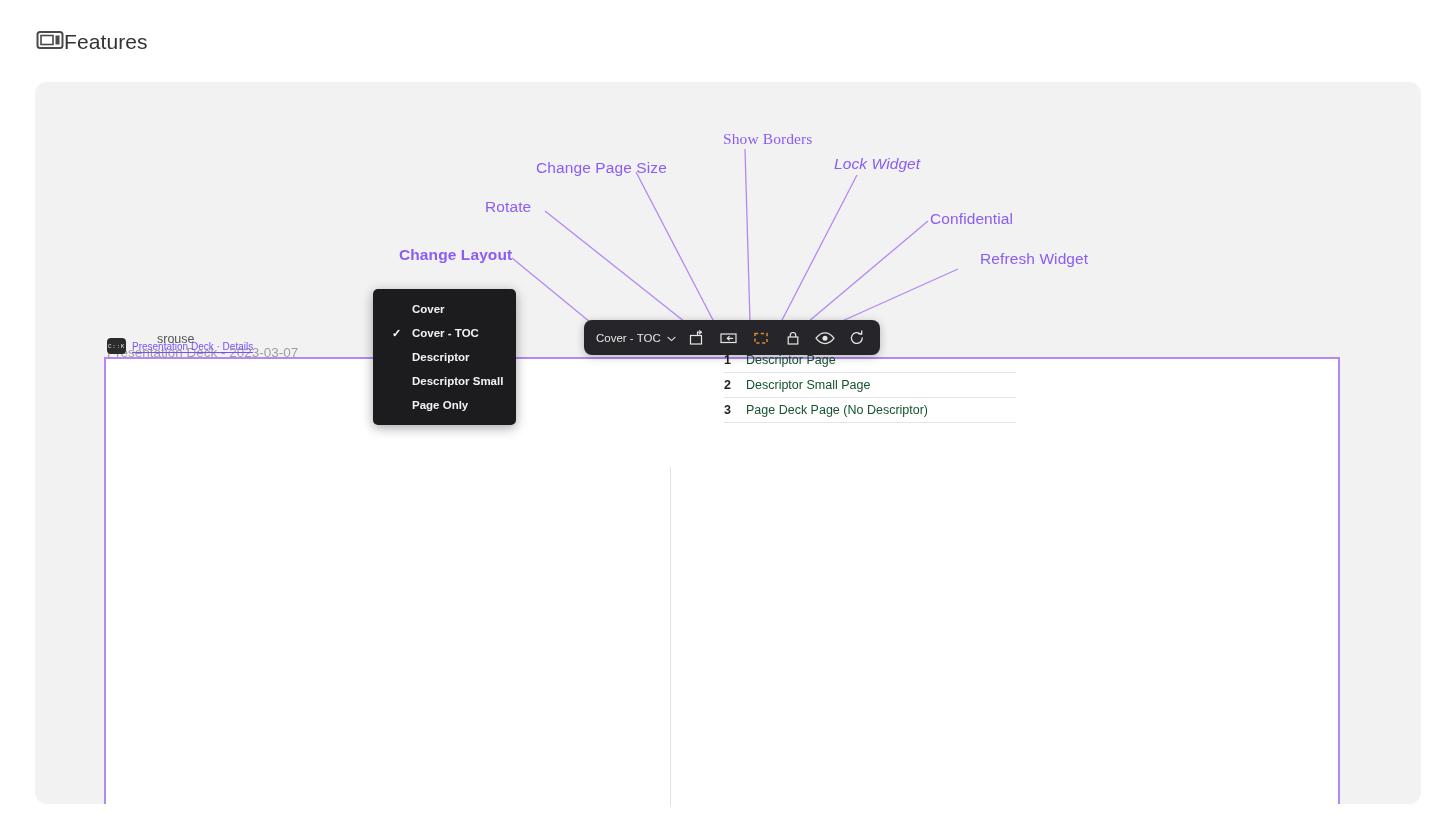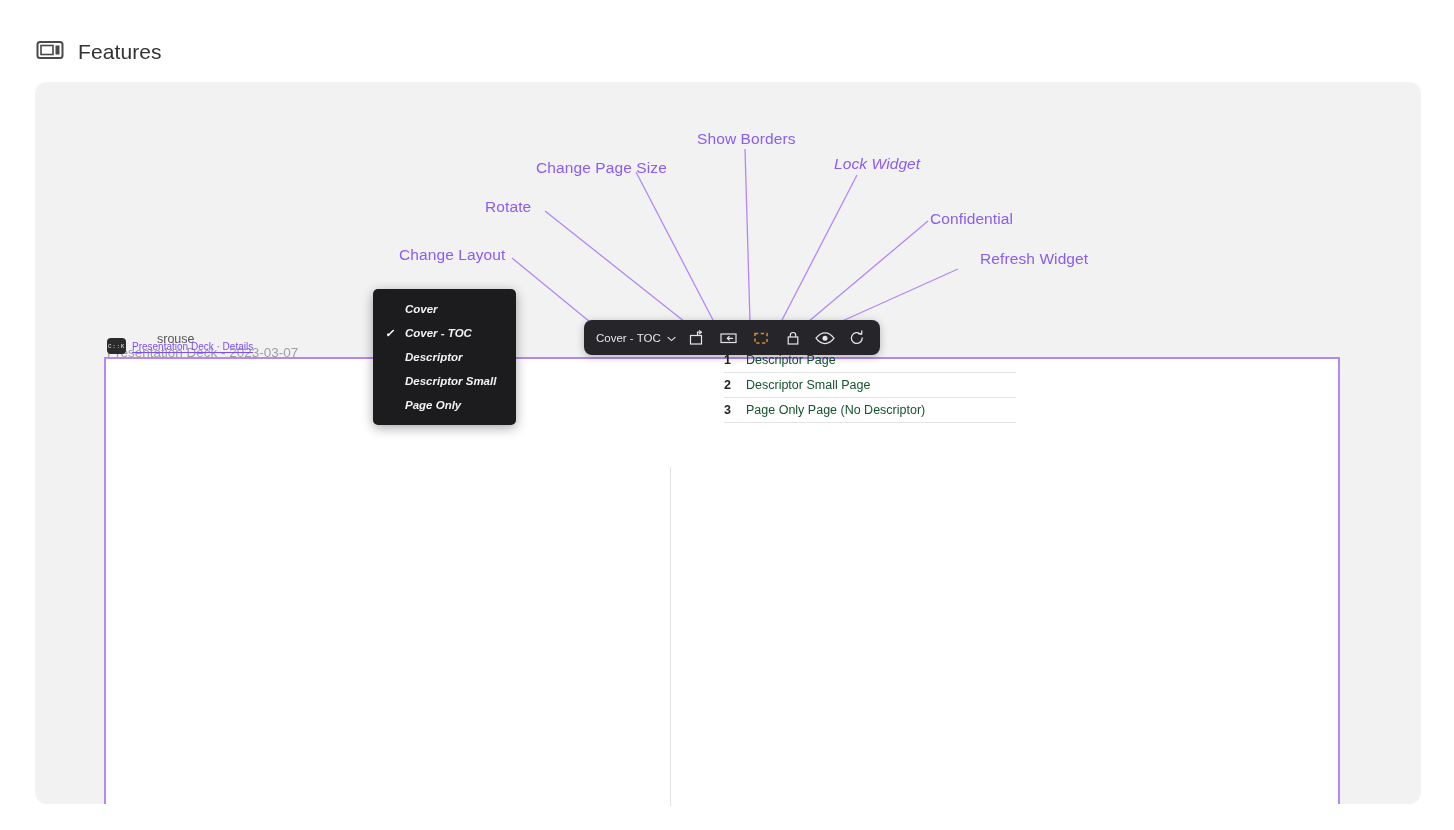--- a/index.html
+++ b/index.html
@@ -10,22 +10,21 @@
     font-family: "Liberation Sans", sans-serif;
     overflow: hidden;
   }
 
   
   #page-header {
     position: absolute;
     left: 36px;
     top: 30px;
     display: flex;
-    align-items: flex-end;
-    gap: 14px;
+    align-items: flex-start;
     height: 34px;
   }
   #panel-icon { display: block; }
   #page-title {
     font-size: 21px;
     color: #333333;
     font-weight: 400;
     letter-spacing: 0.1px;
   }
 
@@ -196,24 +195,23 @@
   }
 
   
   #layout-menu {
     position: absolute;
     left: 373px;
     top: 289px;
     width: 143px;
     background: #1c1c1e;
     border-radius: 5px;
-    padding: 8px 0;
+    padding: 8px 7px;
     box-shadow: 0 3px 12px rgba(0,0,0,0.35);
     z-index: 40;
-    font-style: italic;
   }
   .menu-item {
     display: flex;
     align-items: center;
     height: 24px;
     font-size: 11.5px;
     color: #f2f2f2;
     font-weight: bold;
     cursor: pointer;
     padding-left: 12px;
@@ -256,21 +254,21 @@
       <div class="toc-row">
         <span class="toc-num">1</span>
         <span class="toc-label">Descriptor Page</span>
       </div>
       <div class="toc-row">
         <span class="toc-num">2</span>
         <span class="toc-label">Descriptor Small Page</span>
       </div>
       <div class="toc-row">
         <span class="toc-num">3</span>
-        <span class="toc-label">Page Only Page (No Descriptor)</span>
+        <span class="toc-label">Page Deck Page (No Descriptor)</span>
       </div>
     </div>
 </div>
 
 <div id="widget-header">
   <div id="widget-source-title">Presentation Deck - 2023-03-07</div>
   <div id="widget-badge-link">
     <span id="widget-badge">C::K</span>
     <span id="widget-link">Presentation Deck · Details</span>
   </div>
@@ -279,24 +277,24 @@
 <svg id="annotation-lines" width="1454" height="830" style="position:absolute;left:0;top:0;pointer-events:none;">
     <line x1="512" y1="258" x2="590" y2="322" stroke="#b388f5" stroke-width="1.3"></line>
     <line x1="545" y1="211" x2="685" y2="322" stroke="#b388f5" stroke-width="1.3"></line>
     <line x1="636" y1="172" x2="714" y2="322" stroke="#b388f5" stroke-width="1.3"></line>
     <line x1="745" y1="149" x2="750" y2="322" stroke="#b388f5" stroke-width="1.3"></line>
     <line x1="857" y1="175" x2="781" y2="322" stroke="#b388f5" stroke-width="1.3"></line>
     <line x1="928" y1="221" x2="808" y2="322" stroke="#b388f5" stroke-width="1.3"></line>
     <line x1="958" y1="269" x2="840" y2="322" stroke="#b388f5" stroke-width="1.3"></line>
   </svg>
 <div id="annotation-layer">
-    <div class="annotation-label" style="left: 399px; top: 246px;">Change Layout</div>
+    <div class="annotation-label" style="left: 399px; top: 246px; font-weight: bold;">Change Layout</div>
     <div class="annotation-label" style="left: 485px; top: 198px;">Rotate</div>
     <div class="annotation-label" style="left: 536px; top: 159px; text-align: center;">Change Page Size</div>
-    <div class="annotation-label" style="left: 697px; top: 130px;">Show Borders</div>
+    <div class="annotation-label" style="left: 723px; top: 130px; font-family: Liberation Serif, serif;">Show Borders</div>
     <div class="annotation-label" style="left: 834px; top: 155px; font-style: italic;">Lock Widget</div>
     <div class="annotation-label" style="left: 930px; top: 210px;">Confidential</div>
     <div class="annotation-label" style="left: 980px; top: 250px;">Refresh Widget</div>
   </div>
 
 <div id="widget-toolbar">
   <div id="layout-select">
     <span>Cover - TOC</span>
     <span>
       <svg width="9" height="6" viewBox="0 0 9 6">

